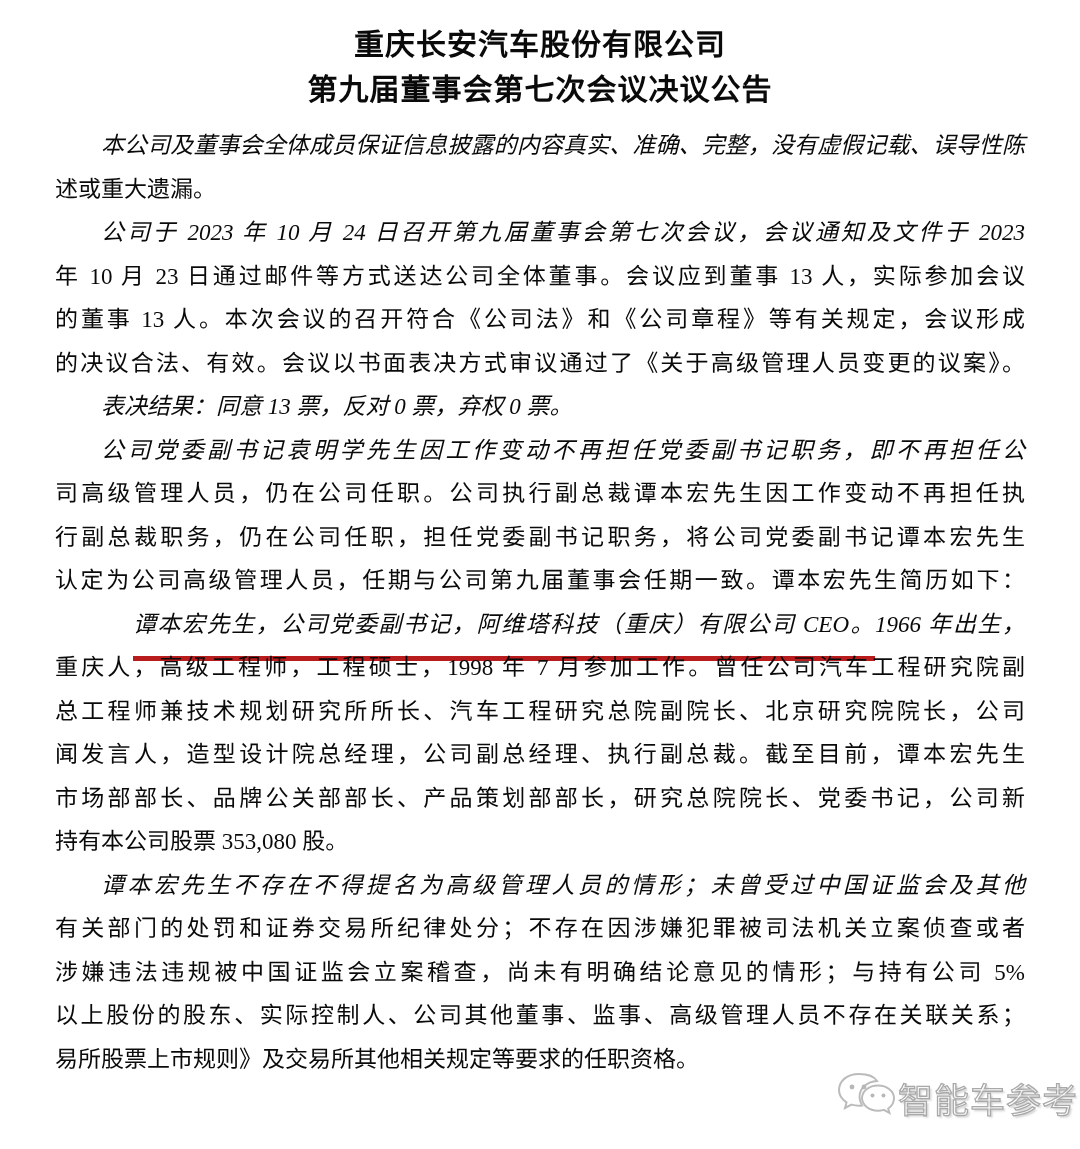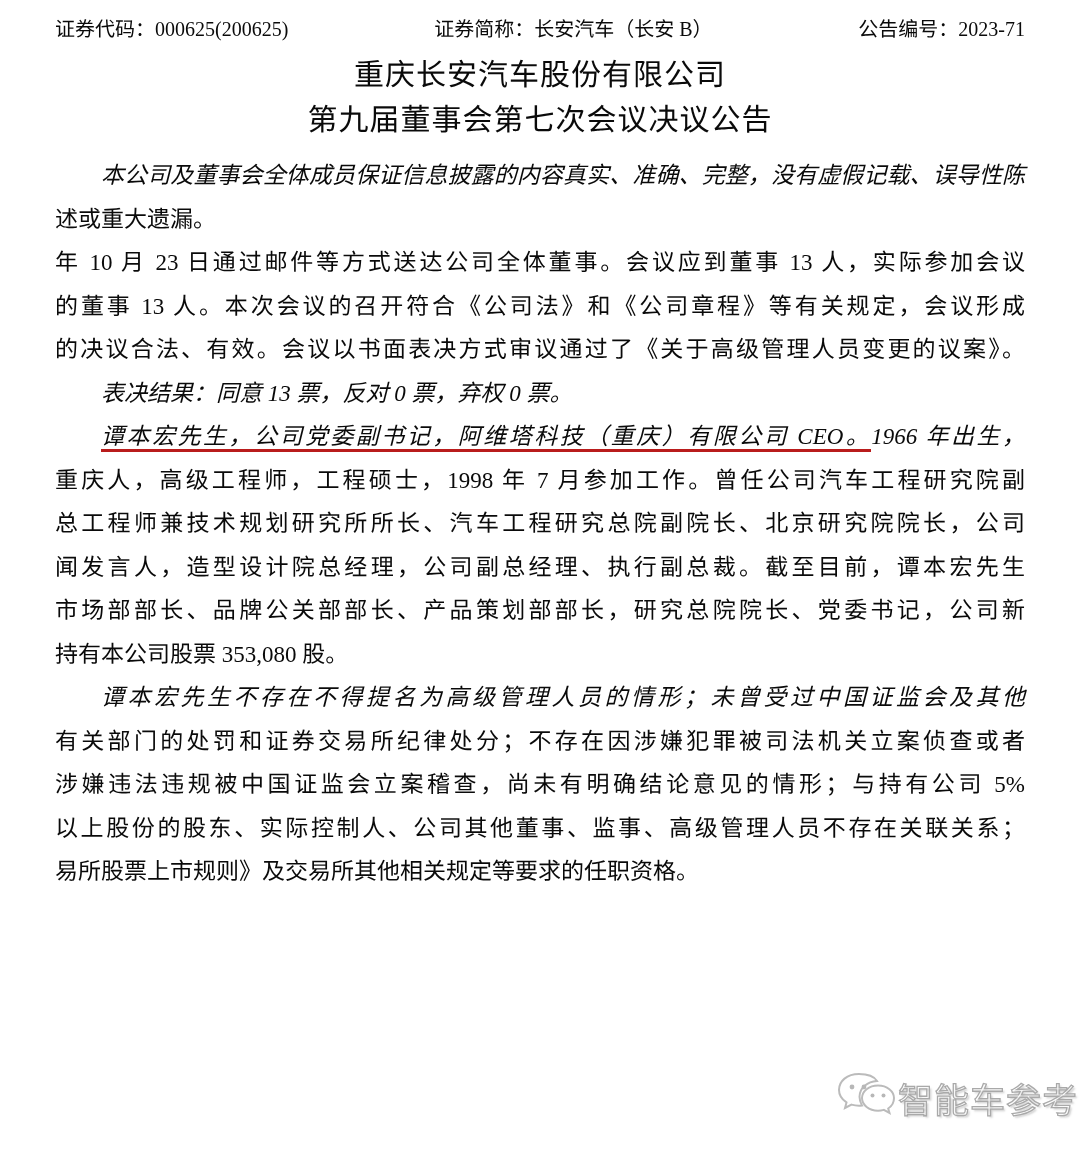--- a/index.html
+++ b/index.html
@@ -19,38 +19,39 @@
     display: flex;
     justify-content: space-between;
     align-items: baseline;
     font-size: 20px;
     line-height: 30px;
     white-space: nowrap;
   }
   .titles { margin-top: 8px; text-align: center; }
   .doc-title, .doc-subtitle {
     font-size: 30px;
-    font-weight: normal;
+    font-weight: bold;
     line-height: 45px;
     margin: 0;
     letter-spacing: 1px;
   }
   .docbody {
     margin-top: 12px;
     font-size: 23px;
     line-height: 43.5px;
     text-align: justify;
     text-justify: inter-ideograph;
   }
   .line { margin: 0; }
   .line.indent { text-indent: 2em; font-style: italic; }
   .line.stretch { text-align-last: justify; }
   .redline {
-    border-bottom: 3px solid #b91c1c;
-    padding-bottom: 0;
+    border-bottom: 5px solid #b91c1c;
+    padding-bottom: 19px;
+    margin-left: 32px;
   }
   .watermark {
     position: absolute;
     right: 2px;
     top: 1068px;
     display: flex;
     align-items: center;
     gap: 1px;
     pointer-events: none;
   }
@@ -63,48 +64,50 @@
     letter-spacing: 1px;
     white-space: nowrap;
   }
   .wm-icon { opacity: 0.75; }
 </style>
 </head>
 <body>
 
 <div class="page">
 
-  <div class="doc-header">
-    <span>证券代码：000625(200625)</span>
-    <span>证券简称：长安汽车（长安 B）</span>
-    <span>公告编号：2023-71</span>
-  </div>
 
   <div class="titles">
     <h1 class="doc-title">重庆长安汽车股份有限公司</h1>
     <h2 class="doc-subtitle">第九届董事会第七次会议决议公告</h2>
   </div>
 
   <div class="docbody">
 
     <div>
       <p class="line indent stretch">本公司及董事会全体成员保证信息披露的内容真实、准确、完整，没有虚假记载、误导性陈</p>
       <p class="line">述或重大遗漏。</p>
     </div>
 
     <div>
+      <p class="line indent stretch">公司于 2023 年 10 月 24 日召开第九届董事会第七次会议，会议通知及文件于 2023</p>
       <p class="line stretch">年 10 月 23 日通过邮件等方式送达公司全体董事。会议应到董事 13 人，实际参加会议</p>
       <p class="line stretch">的董事 13 人。本次会议的召开符合《公司法》和《公司章程》等有关规定，会议形成</p>
       <p class="line stretch">的决议合法、有效。会议以书面表决方式审议通过了《关于高级管理人员变更的议案》。</p>
     </div>
 
     <div>
       <p class="line indent">表决结果：同意 13 票，反对 0 票，弃权 0 票。</p>
     </div>
 
+    <div>
+      <p class="line indent stretch">公司党委副书记袁明学先生因工作变动不再担任党委副书记职务，即不再担任公</p>
+      <p class="line stretch">司高级管理人员，仍在公司任职。公司执行副总裁谭本宏先生因工作变动不再担任执</p>
+      <p class="line stretch">行副总裁职务，仍在公司任职，担任党委副书记职务，将公司党委副书记谭本宏先生</p>
+      <p class="line stretch">认定为公司高级管理人员，任期与公司第九届董事会任期一致。谭本宏先生简历如下：</p>
+    </div>
 
     <div>
       <p class="line indent stretch"><span class="redline">谭本宏先生，公司党委副书记，阿维塔科技（重庆）有限公司 CEO。</span><span>1966 年出生，</span></p>
       <p class="line stretch">重庆人，高级工程师，工程硕士，1998 年 7 月参加工作。曾任公司汽车工程研究院副</p>
       <p class="line stretch">总工程师兼技术规划研究所所长、汽车工程研究总院副院长、北京研究院院长，公司</p>
       <p class="line stretch">闻发言人，造型设计院总经理，公司副总经理、执行副总裁。截至目前，谭本宏先生</p>
       <p class="line stretch">市场部部长、品牌公关部部长、产品策划部部长，研究总院院长、党委书记，公司新</p>
       <p class="line">持有本公司股票 353,080 股。</p>
     </div>
 

